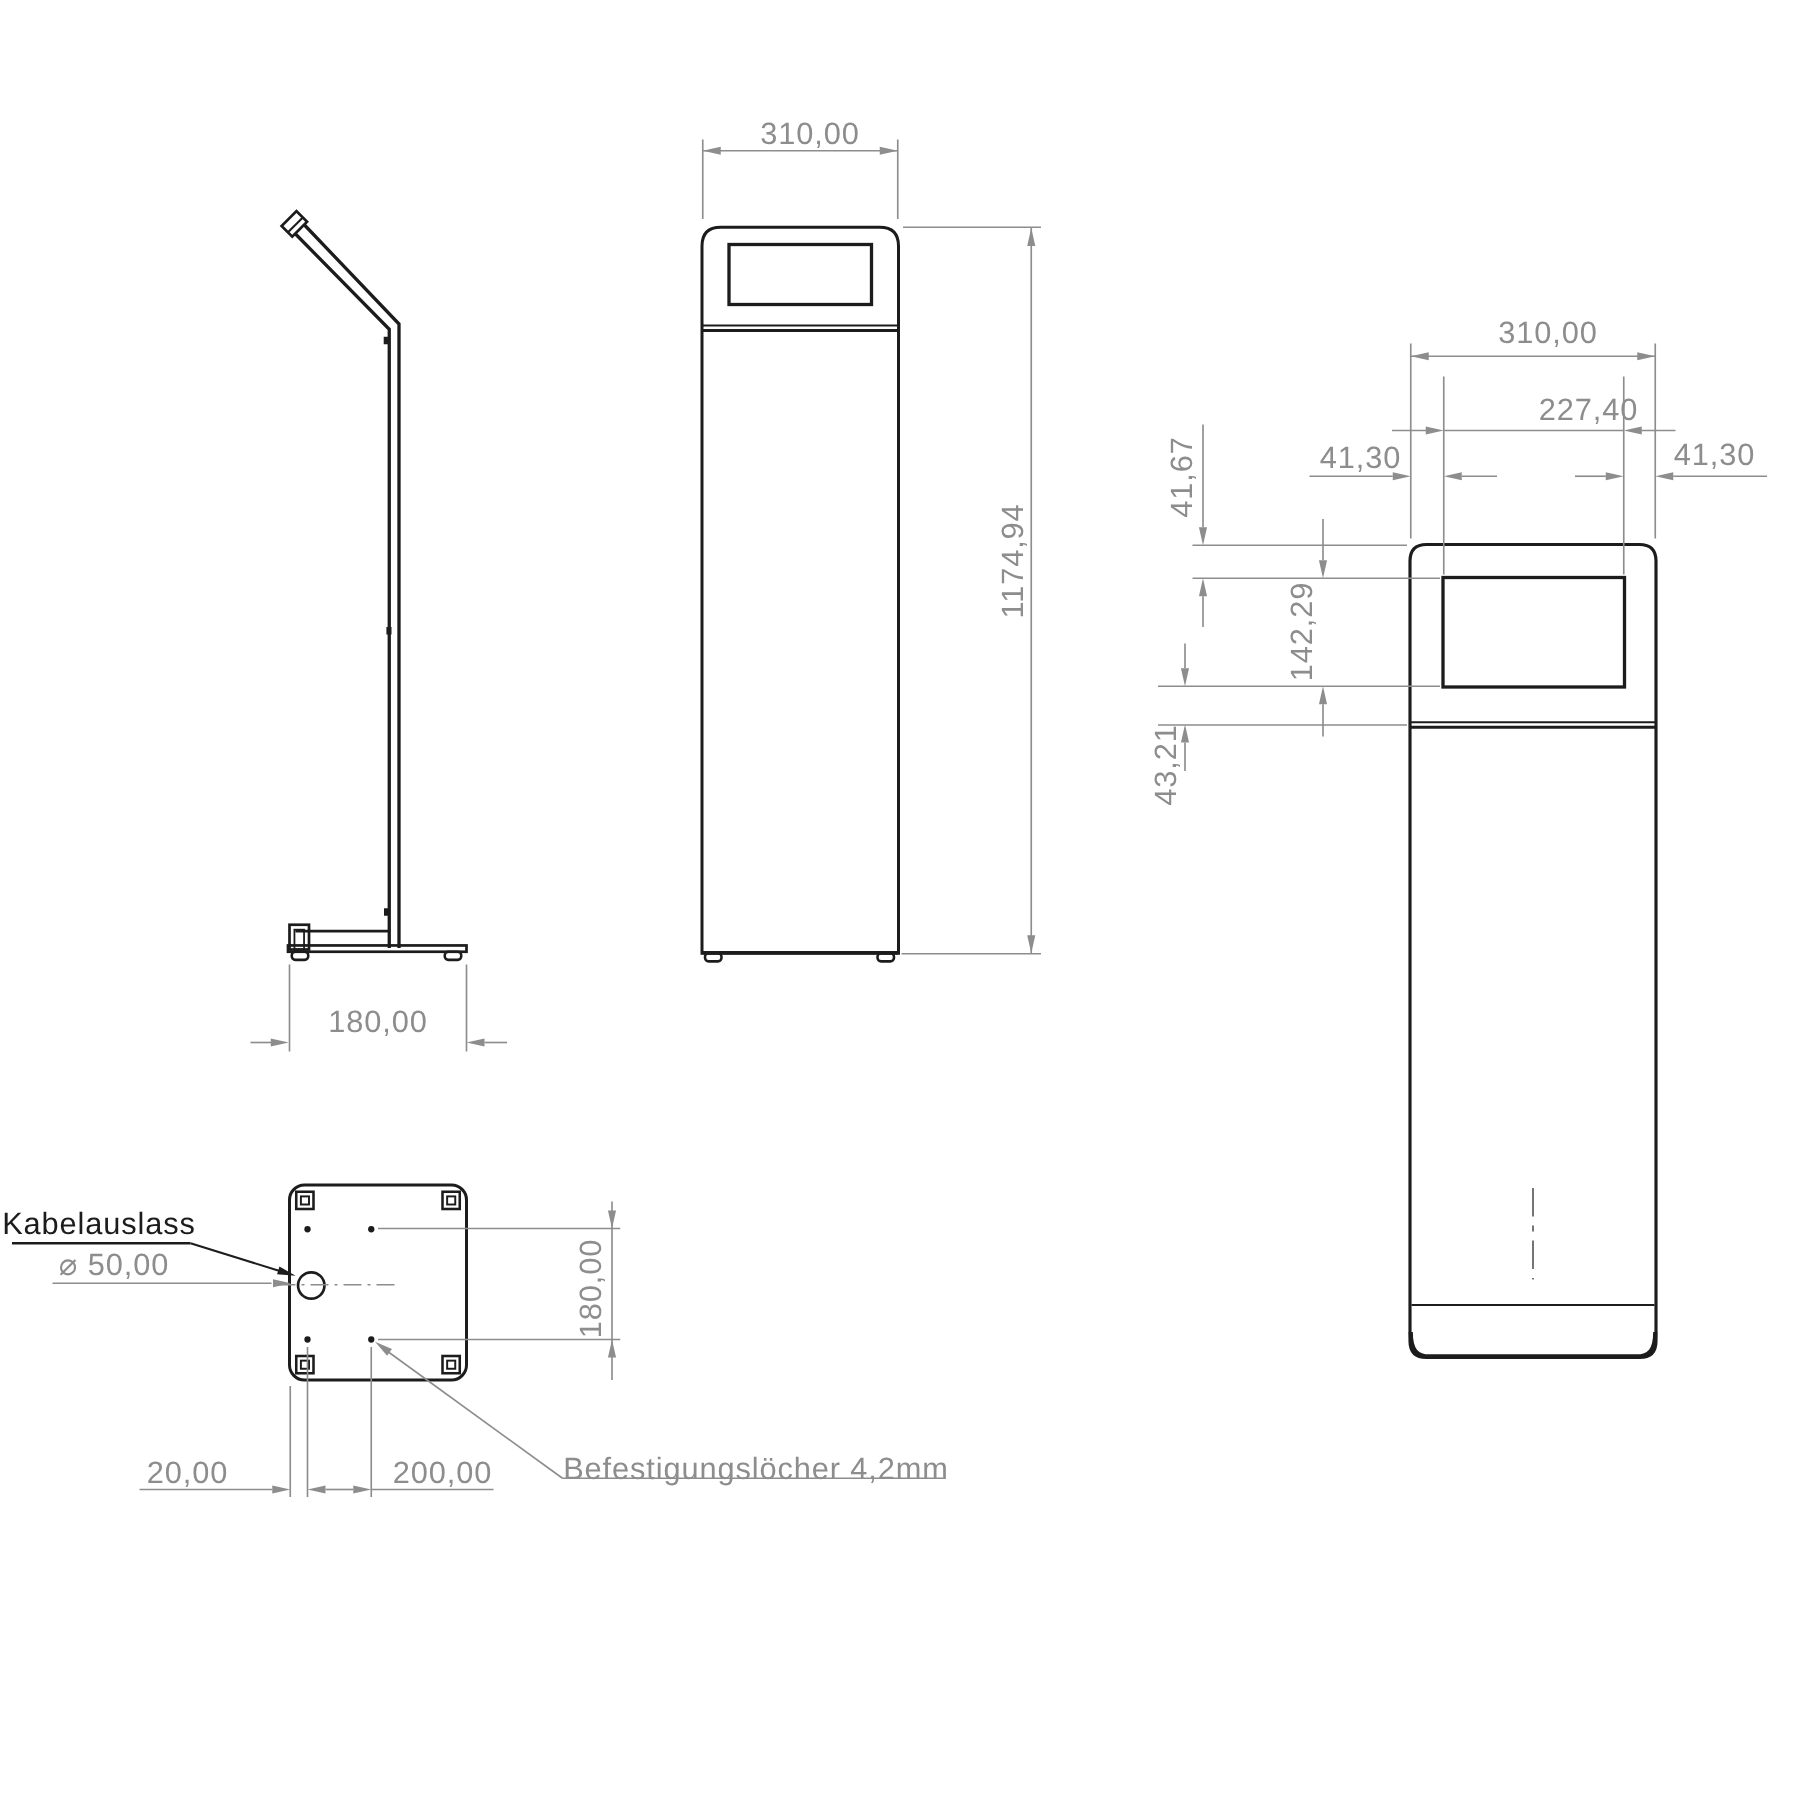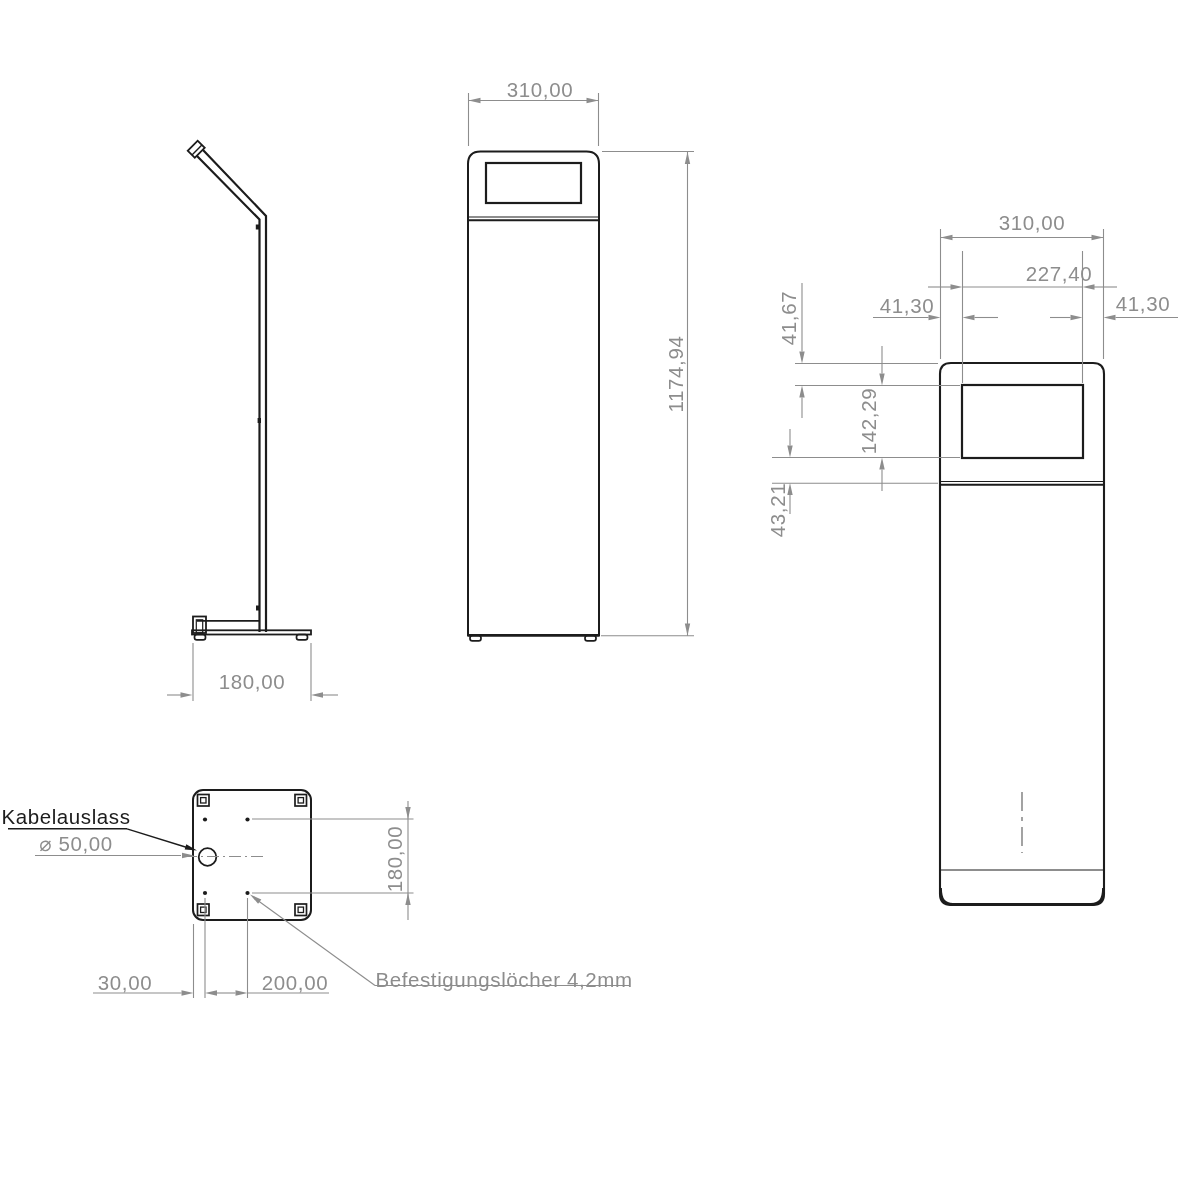--- a/index.html
+++ b/index.html
@@ -227,17 +227,17 @@
   <div class="dimtext" style="left:1023px;top:274px;margin-left:36px;">227,40</div>
   <div class="dimtext" style="left:907px;top:306px;">41,30</div>
   <div class="dimtext" style="left:1143px;top:304px;">41,30</div>
   <div class="dimtext rot" style="left:789px;top:318px;">41,67</div>
   <div class="dimtext rot" style="left:869px;top:421px;">142,29</div>
   <div class="dimtext rot" style="left:778px;top:510px;">43,21</div>
 
   <div class="dimtext black" style="left:66px;top:817px;">Kabelauslass</div>
   <div class="dimtext" style="left:76px;top:844px;">⌀ 50,00</div>
   <div class="dimtext rot" style="left:395px;top:859px;">180,00</div>
-  <div class="dimtext" style="left:125px;top:983px;">30,00</div>
+  <div class="dimtext" style="left:125px;top:983px;">20,00</div>
   <div class="dimtext" style="left:295px;top:983px;">200,00</div>
   <div class="dimtext" style="left:504px;top:980px;">Befestigungslöcher 4,2mm</div>
 
 </div>
 
 </body></html>

